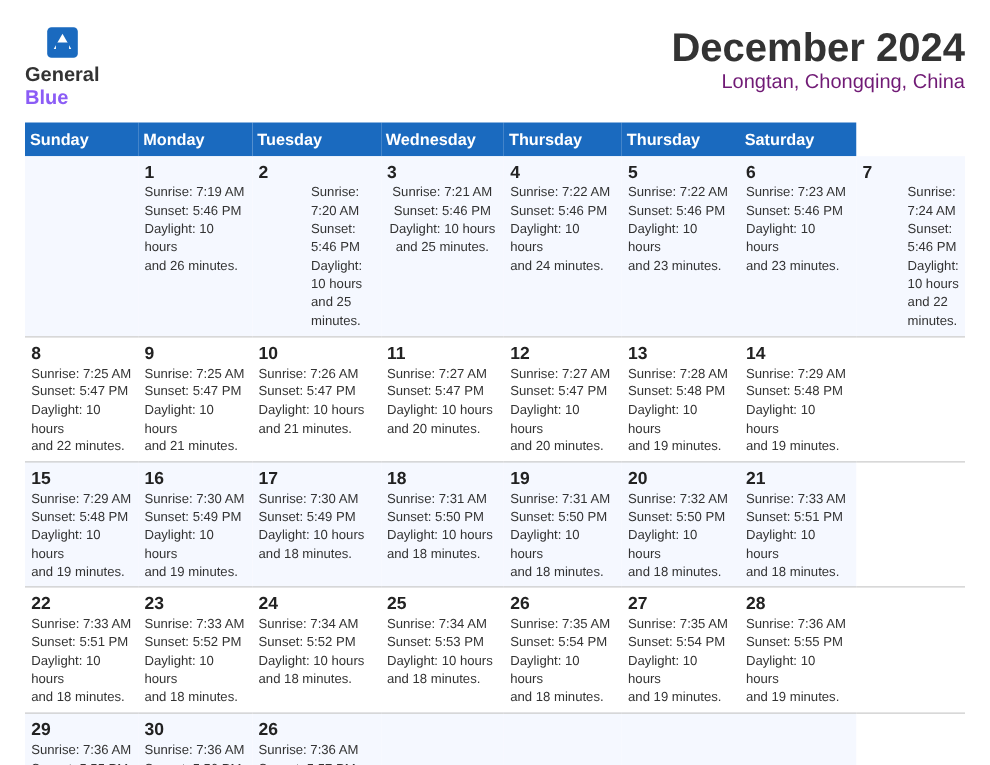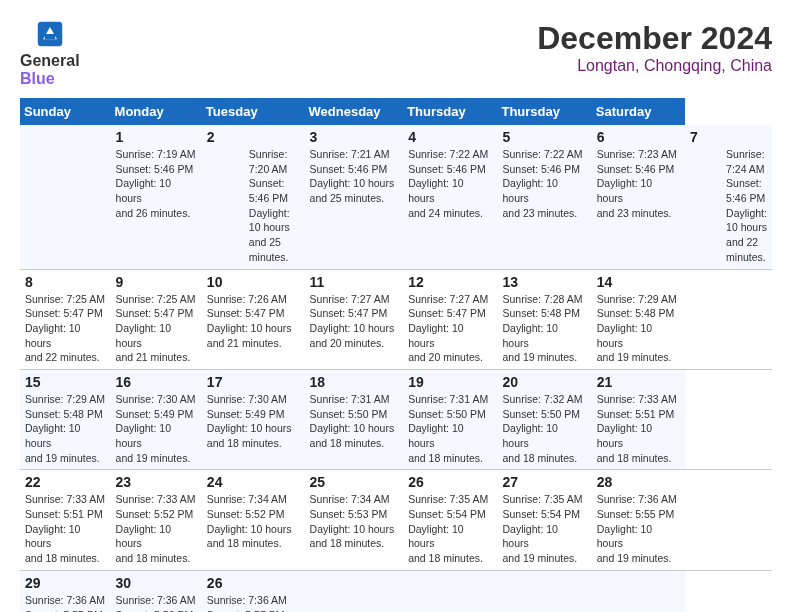--- a/index.html
+++ b/index.html
@@ -127,21 +127,21 @@
         </td>
         <td>
           <span class="day-num">2</span>
           <div class="day-info" style="white-space: pre-line; margin-left: 42px;">Sunrise: 7:20 AM
 Sunset: 5:46 PM
 Daylight: 10 hours
 and 25 minutes.</div>
         </td>
         <td>
           <span class="day-num">3</span>
-          <div class="day-info" style="white-space: pre-line;">Sunrise: 7:21 AM
+          <div class="day-info" style="white-space: pre-line; text-align: center;">Sunrise: 7:21 AM
 Sunset: 5:46 PM
 Daylight: 10 hours
 and 25 minutes.</div>
         </td>
         <td>
           <span class="day-num">4</span>
           <div class="day-info" style="white-space: pre-line;">Sunrise: 7:22 AM
 Sunset: 5:46 PM
 Daylight: 10 hours
 and 24 minutes.</div>

